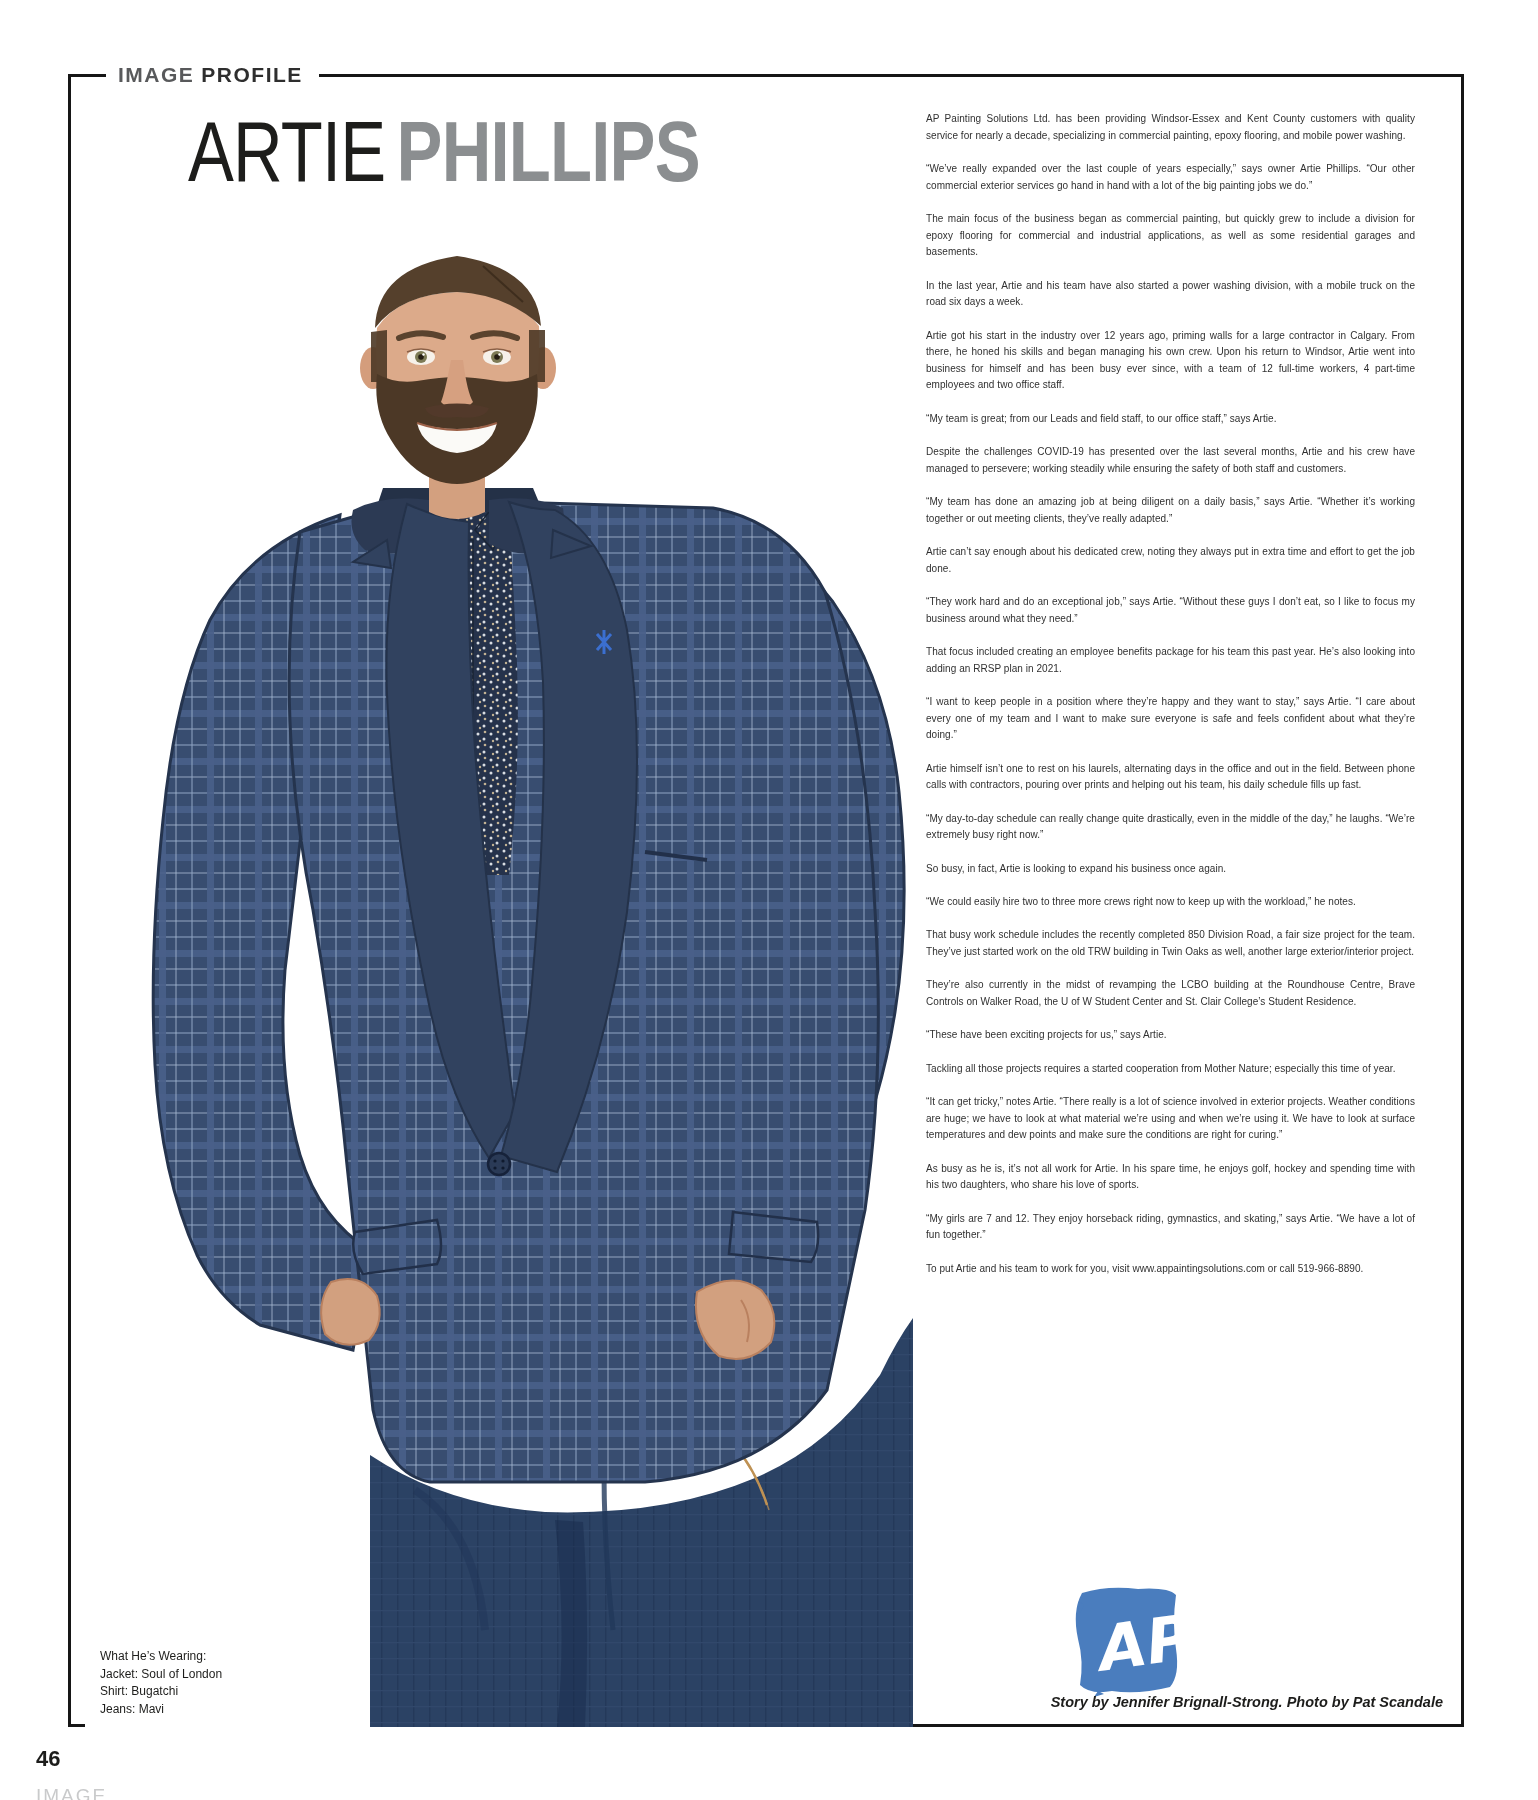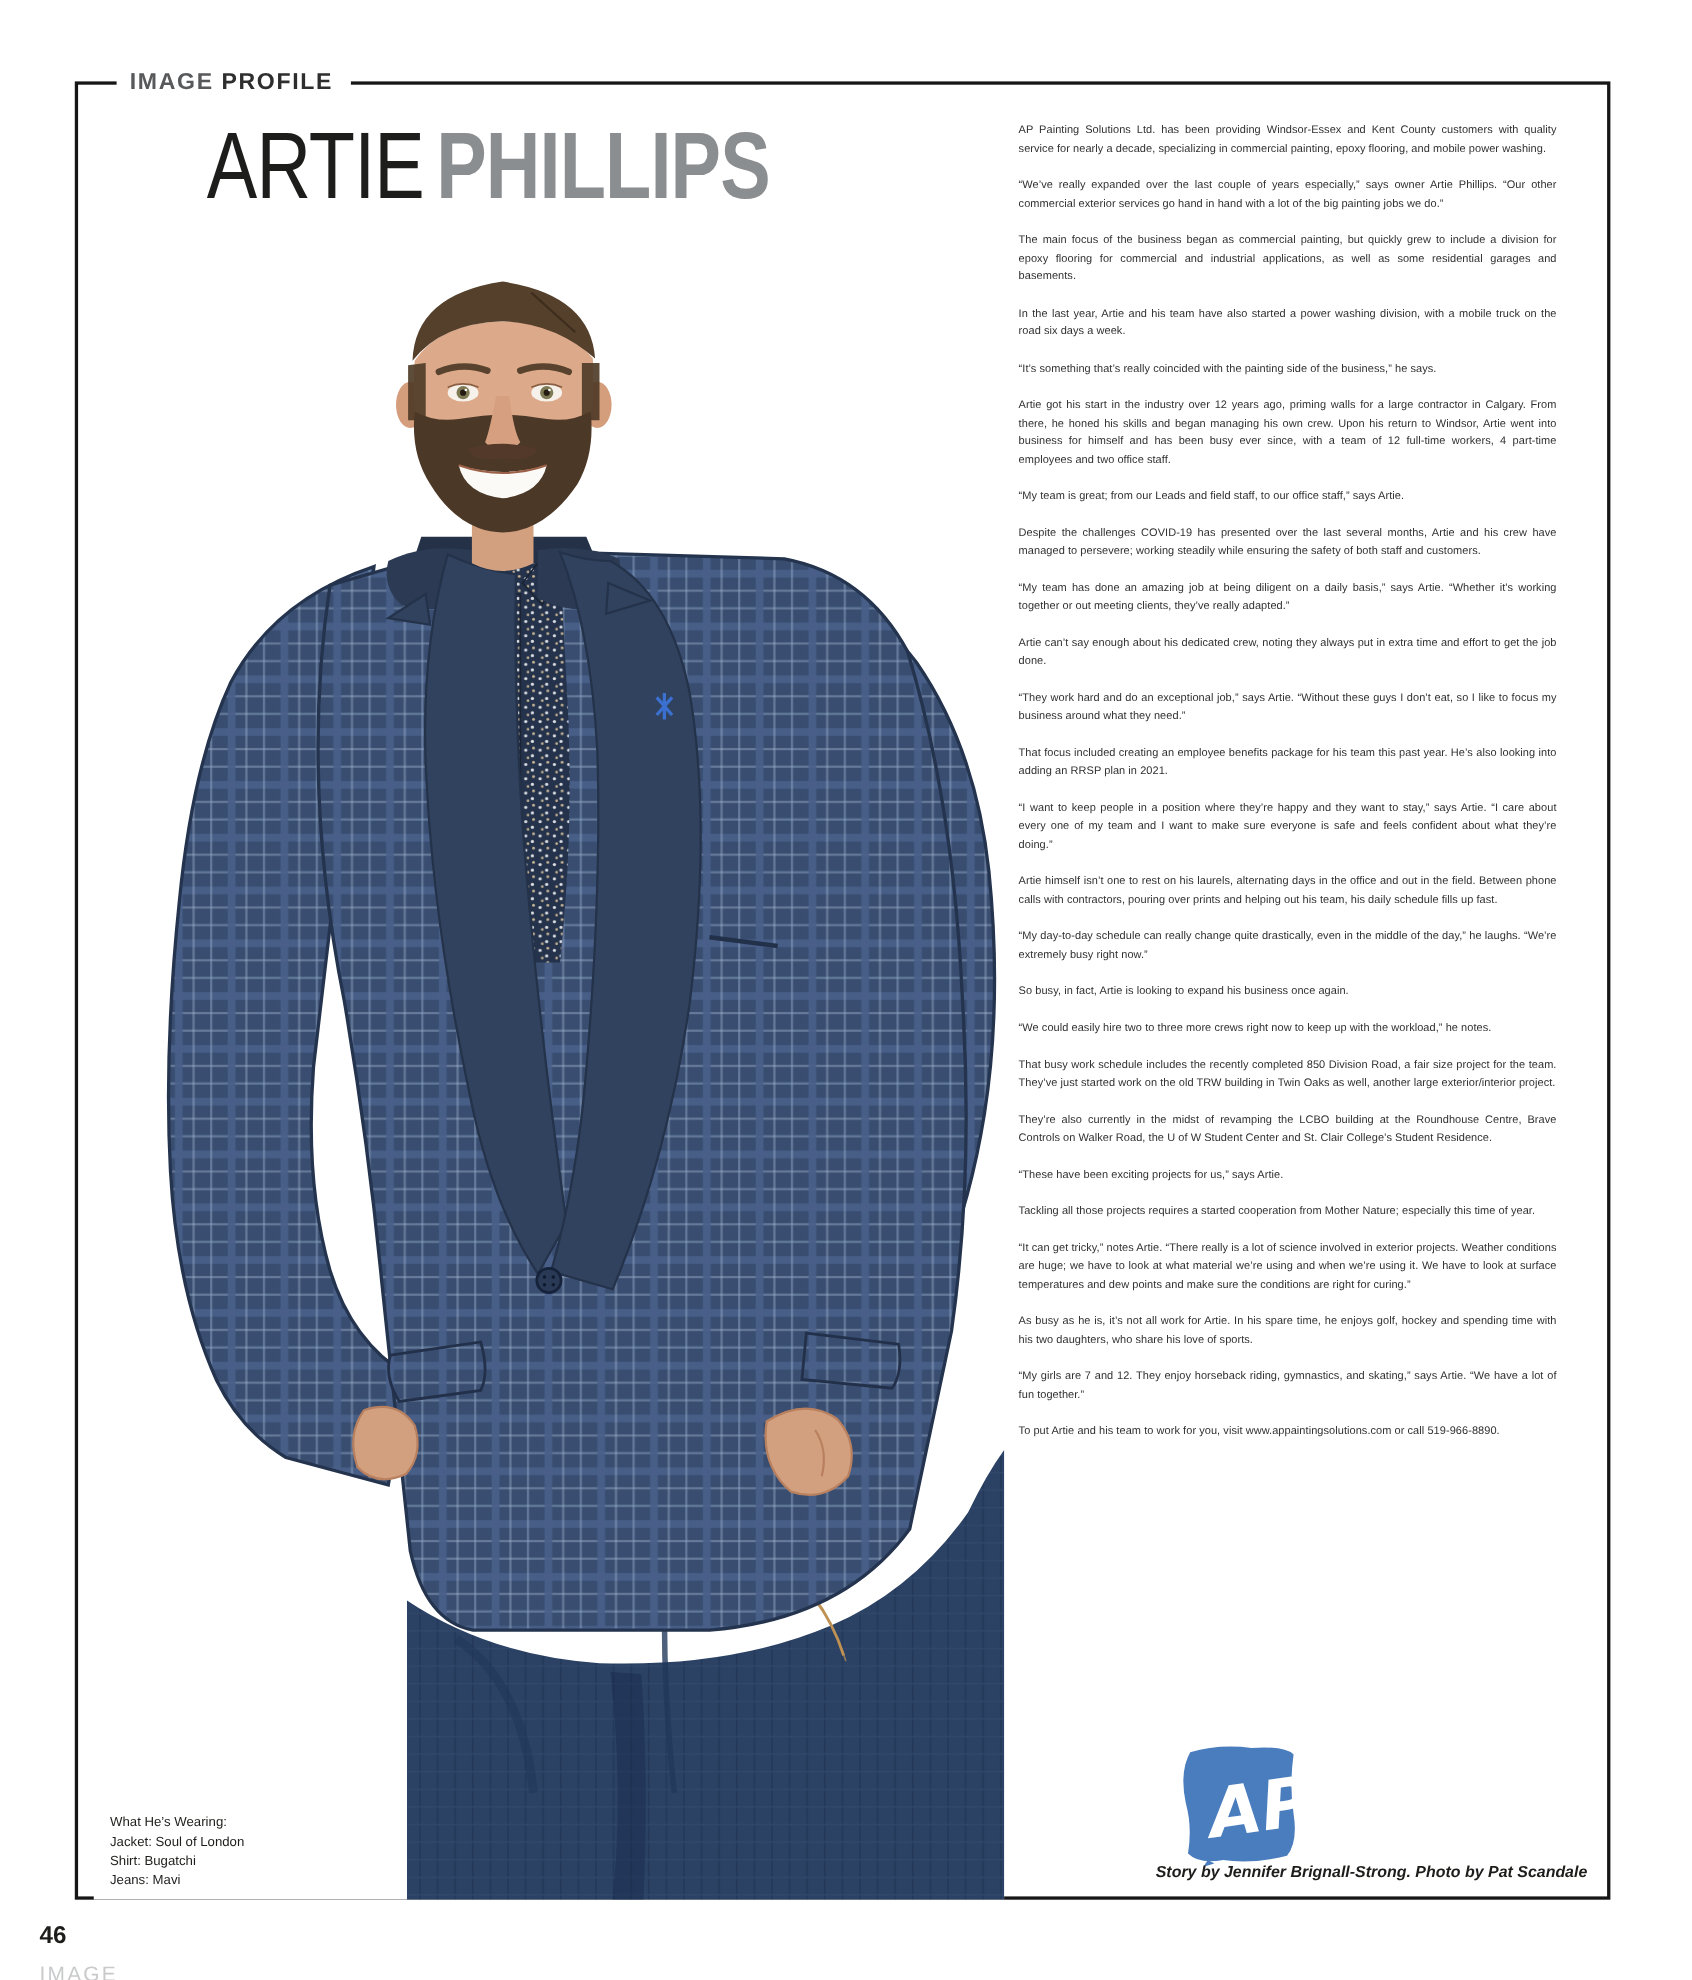--- a/index.html
+++ b/index.html
@@ -168,21 +168,20 @@
       <path d="M 340 198 Q 372 189 404 198 Q 400 210 372 207 Q 344 210 340 198 Z" fill="#52392a"></path>
     </g>
   </svg>
 
   <div class="article">
 
   <p>AP Painting Solutions Ltd. has been providing Windsor-Essex and Kent County customers with quality service for nearly a decade, specializing in commercial painting, epoxy flooring, and mobile power washing.</p>
       <p>“We’ve really expanded over the last couple of years especially,” says owner Artie Phillips. “Our other commercial exterior services go hand in hand with a lot of the big painting jobs we do.”</p>
       <p>The main focus of the business began as commercial painting, but quickly grew to include a division for epoxy flooring for commercial and industrial applications, as well as some residential garages and basements.</p>
       <p>In the last year, Artie and his team have also started a power washing division, with a mobile truck on the road six days a week.</p>
-      <p>“It’s something that’s really coincided with the painting side of the business,” he says.</p>
       <p>Artie got his start in the industry over 12 years ago, priming walls for a large contractor in Calgary. From there, he honed his skills and began managing his own crew. Upon his return to Windsor, Artie went into business for himself and has been busy ever since, with a team of 12 full-time workers, 4 part-time employees and two office staff.</p>
       <p>“My team is great; from our Leads and field staff, to our office staff,” says Artie.</p>
       <p>Despite the challenges COVID-19 has presented over the last several months, Artie and his crew have managed to persevere; working steadily while ensuring the safety of both staff and customers.</p>
       <p>“My team has done an amazing job at being diligent on a daily basis,” says Artie. “Whether it’s working together or out meeting clients, they’ve really adapted.”</p>
       <p>Artie can’t say enough about his dedicated crew, noting they always put in extra time and effort to get the job done.</p>
       <p>“They work hard and do an exceptional job,” says Artie. “Without these guys I don’t eat, so I like to focus my business around what they need.”</p>
       <p>That focus included creating an employee benefits package for his team this past year. He’s also looking into adding an RRSP plan in 2021.</p>
       <p>“I want to keep people in a position where they’re happy and they want to stay,” says Artie. “I care about every one of my team and I want to make sure everyone is safe and feels confident about what they’re doing.”</p>
       <p>Artie himself isn’t one to rest on his laurels, alternating days in the office and out in the field. Between phone calls with contractors, pouring over prints and helping out his team, his daily schedule fills up fast.</p>
       <p>“My day-to-day schedule can really change quite drastically, even in the middle of the day,” he laughs. “We’re extremely busy right now.”</p>

